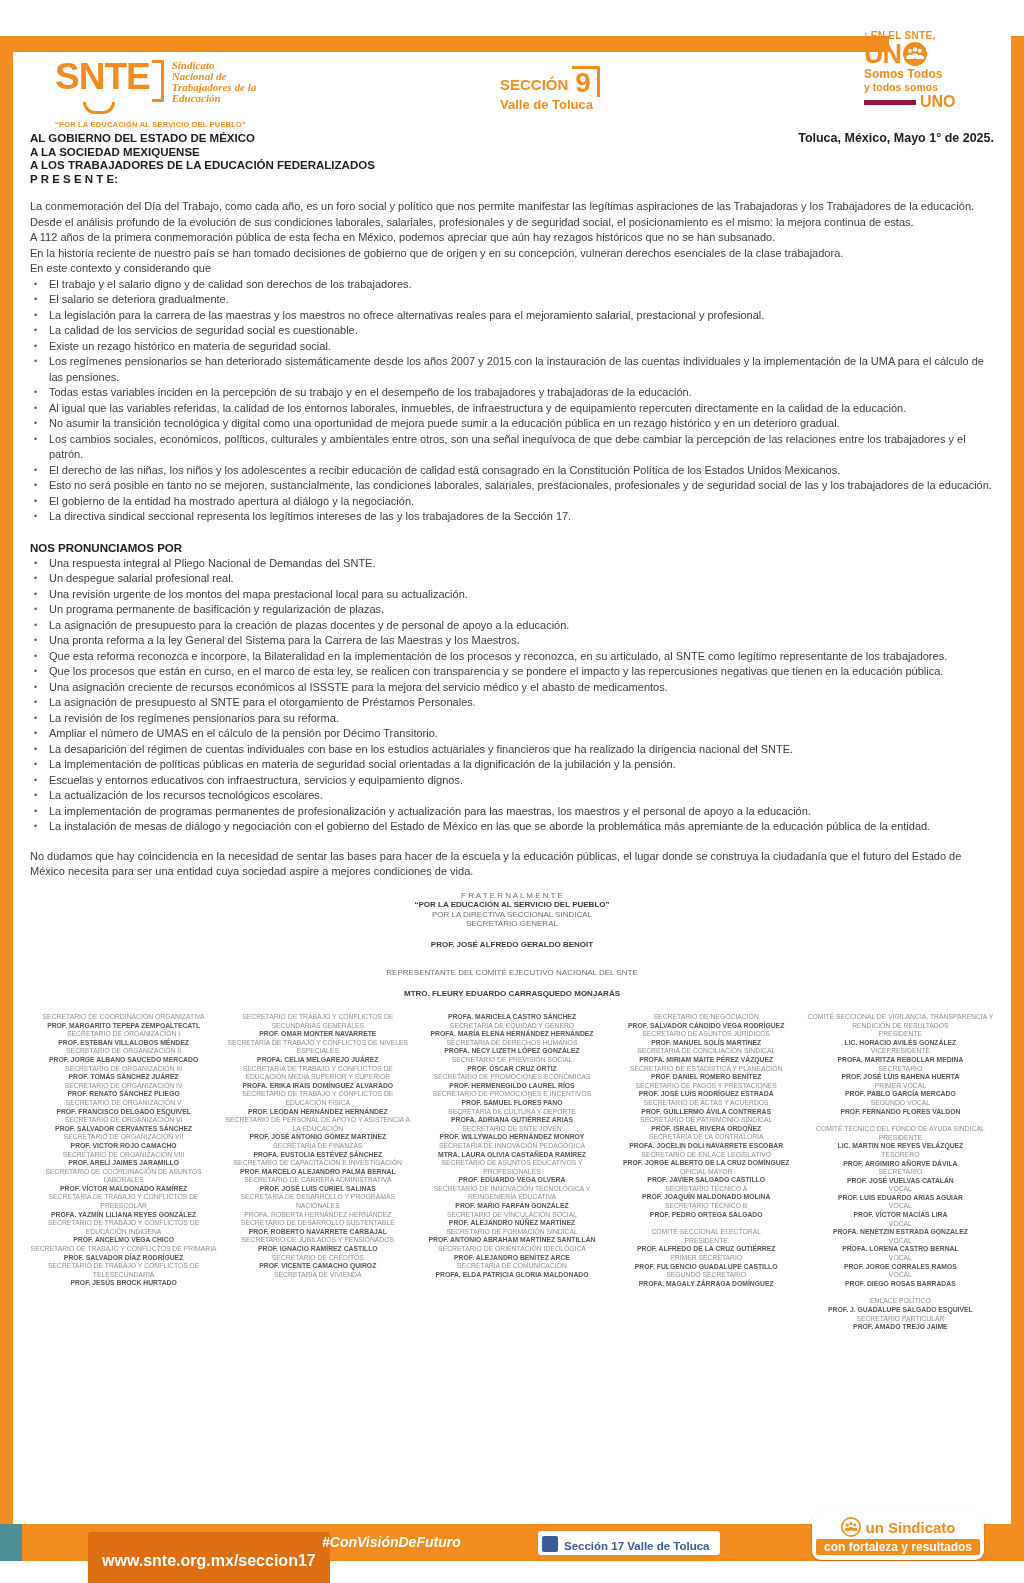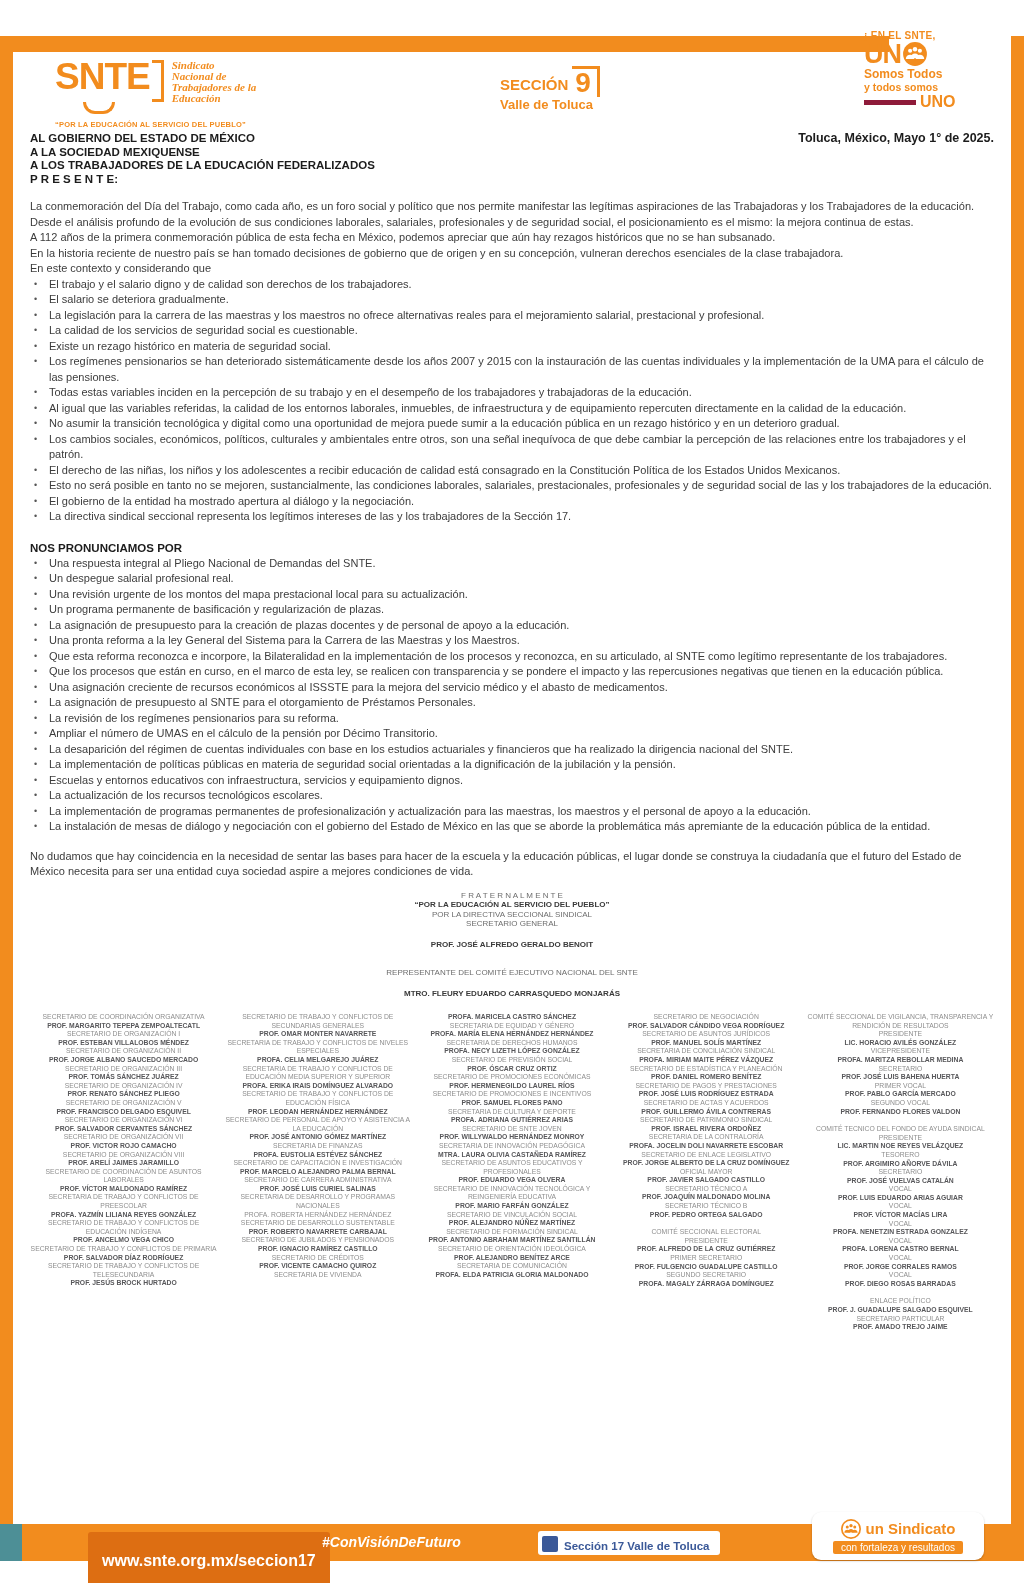--- a/index.html
+++ b/index.html
@@ -63,21 +63,21 @@
   .footer-fb{position:absolute;left:538px;top:7px;background:#ffffff;border-radius:3px;display:flex;align-items:flex-end;
              padding:3px 10px 3px 4px;height:18px;}
   .fb-square{width:16px;height:16px;background:#3B5998;color:#fff;font-weight:bold;font-size:13px;line-height:16px;
              text-align:center;border-radius:2px;margin-right:6px;font-family:"Liberation Serif",serif;}
   .footer-fb span{font-size:11.5px;font-weight:bold;color:#3B5998;}
   .footer-badge{position:absolute;right:40px;top:-12px;width:172px;height:48px;background:#ffffff;border-radius:9px;
                 box-shadow:0 1px 2px rgba(0,0,0,.25);display:flex;flex-direction:column;align-items:center;justify-content:center;}
   .badge-row{display:flex;align-items:center;}
   .badge-row .people-icon{width:20px;height:20px;margin:0 5px 0 0;}
   .badge-title{color:#F28C1E;font-size:15px;font-weight:bold;}
-  .badge-sub{background:#F28C1E;color:#ffffff;font-size:10px;font-weight:normal;padding:1px 8px;border-radius:2px;margin-top:2px;}
+  .badge-sub{background:#F28C1E;color:#ffffff;font-size:12px;font-weight:bold;padding:1px 8px;border-radius:2px;margin-top:2px;}
 </style>
 </head>
 <body>
 
 <div class="page">
 
   <div class="frame-top"></div>
   <div class="frame-left"></div>
   <div class="frame-right"></div>
 

